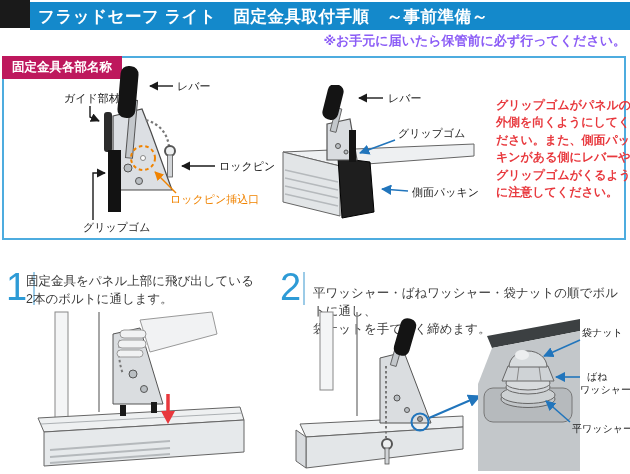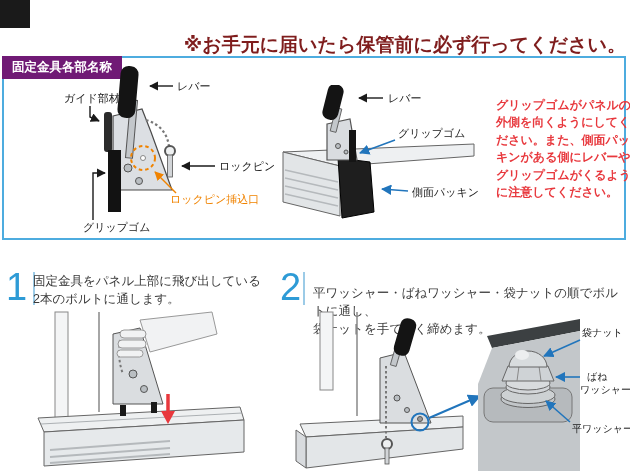--- a/index.html
+++ b/index.html
@@ -3,44 +3,47 @@
 <meta charset="utf-8">
 <style>
   html,body{margin:0;padding:0;background:#fff;}
   #page{position:relative;width:630px;height:474px;background:#fff;overflow:hidden;
         font-family:"Liberation Sans","DejaVu Sans",sans-serif;}
   
   .hdr-black{position:absolute;left:0;top:2;width:30px;height:28px;background:#1a1a1a;}
   .hdr-bar{position:absolute;left:30px;top:2px;width:600px;height:28px;background:#1489CB;}
   .hdr-title{position:absolute;left:8px;top:0;height:28px;line-height:28px;color:#fff;
              font-size:16.5px;font-weight:bold;letter-spacing:.5px;white-space:nowrap;}
-  .notice{position:absolute;right:4px;top:32px;color:#7f1d1d;font-size:19px;font-weight:bold;}
+  .notice{position:absolute;right:4px;top:32px;color:#8b5cf6;font-size:13px;font-weight:bold;}
   
   .pbox{position:absolute;left:2px;top:56px;width:624px;height:184px;border:2px solid #4DACDF;
         box-sizing:border-box;background:#fff;}
-  .pbox-label{position:absolute;left:2px;top:56px;background:#701a75;color:#fff;
+  .pbox-label{position:absolute;left:2px;top:56px;background:#be185d;color:#fff;
               font-size:12.5px;font-weight:bold;padding:4px 10px;line-height:1.2;}
   .pbox-note{position:absolute;left:484px;top:97px;width:140px;color:#E8383D;
              font-size:12px;font-weight:bold;line-height:1.45;margin-left:12px;}
   svg{position:absolute;}
   svg text{font-family:"Liberation Sans","DejaVu Sans",sans-serif;}
   .lbl{font-size:11px;fill:#1a1a1a;}
   .lblO{font-size:11px;fill:#F08300;}
   .lblS{font-size:10px;fill:#1a1a1a;}
   
   .stepnum{position:absolute;color:#2E9BD6;font-size:38px;line-height:1;}
   .stepdiv{position:absolute;width:2px;height:33px;background:#9CCBE7;}
   .steptext{position:absolute;color:#3a3a3a;font-size:12.5px;line-height:1.45;white-space:pre-line;}
 </style>
 </head>
 <body>
 
 <div id="page">
 
   <div class="hdr-black"></div>
+  <div class="hdr-bar">
+    <div class="hdr-title">フラッドセーフ ライト　固定金具取付手順　～事前準備～</div>
+  </div>
   <div class="notice">※お手元に届いたら保管前に必ず行ってください。</div>
 
   <div class="pbox"></div>
   <div class="pbox-label">固定金具各部名称</div>
 
   <svg style="left:55px;top:62px" width="235" height="175" viewBox="55 62 235 175">
     <defs>
       <marker id="m1b" viewBox="0 0 10 10" refX="9" refY="5" markerWidth="6.5" markerHeight="6.5" orient="auto-start-reverse">
         <path d="M0,0 L10,5 L0,10 z" fill="#1a1a1a"></path>
         </marker>
@@ -103,21 +106,21 @@
     <line x1="395" y1="140" x2="360" y2="153" stroke="#2175BC" stroke-width="1.6" marker-end="url(#m2u)"></line>
     <text class="lbl" x="398" y="137">グリップゴム</text>
     <line x1="408" y1="191" x2="382" y2="189" stroke="#2175BC" stroke-width="1.6" marker-end="url(#m2u)"></line>
     <text class="lbl" x="412" y="196">側面パッキン</text>
   </svg>
 
   <div class="pbox-note">グリップゴムがパネルの外側を向くようにしてください。また、側面パッキンがある側にレバーやグリップゴムがくるように注意してください。</div>
 
   <div class="stepnum" style="left:6px;top:268px">1</div>
   <div class="stepdiv" style="left:33px;top:272px"></div>
-  <div class="steptext" style="left:33px;top:272px">固定金具をパネル上部に飛び出している
+  <div class="steptext" style="left:26px;top:272px">固定金具をパネル上部に飛び出している
 2本のボルトに通します。</div>
 
   <div class="stepnum" style="left:280px;top:268px">2</div>
   <div class="stepdiv" style="left:303px;top:272px"></div>
   <div class="steptext" style="left:313px;top:284px">平ワッシャー・ばねワッシャー・袋ナットの順でボルトに通し、
 袋ナットを手で軽く締めます。</div>
 
   <svg style="left:10px;top:310px" width="240" height="164" viewBox="10 310 240 164">
     <g>
       <rect x="55" y="312" width="13" height="106" fill="#f4f5f6" stroke="#888"></rect>

